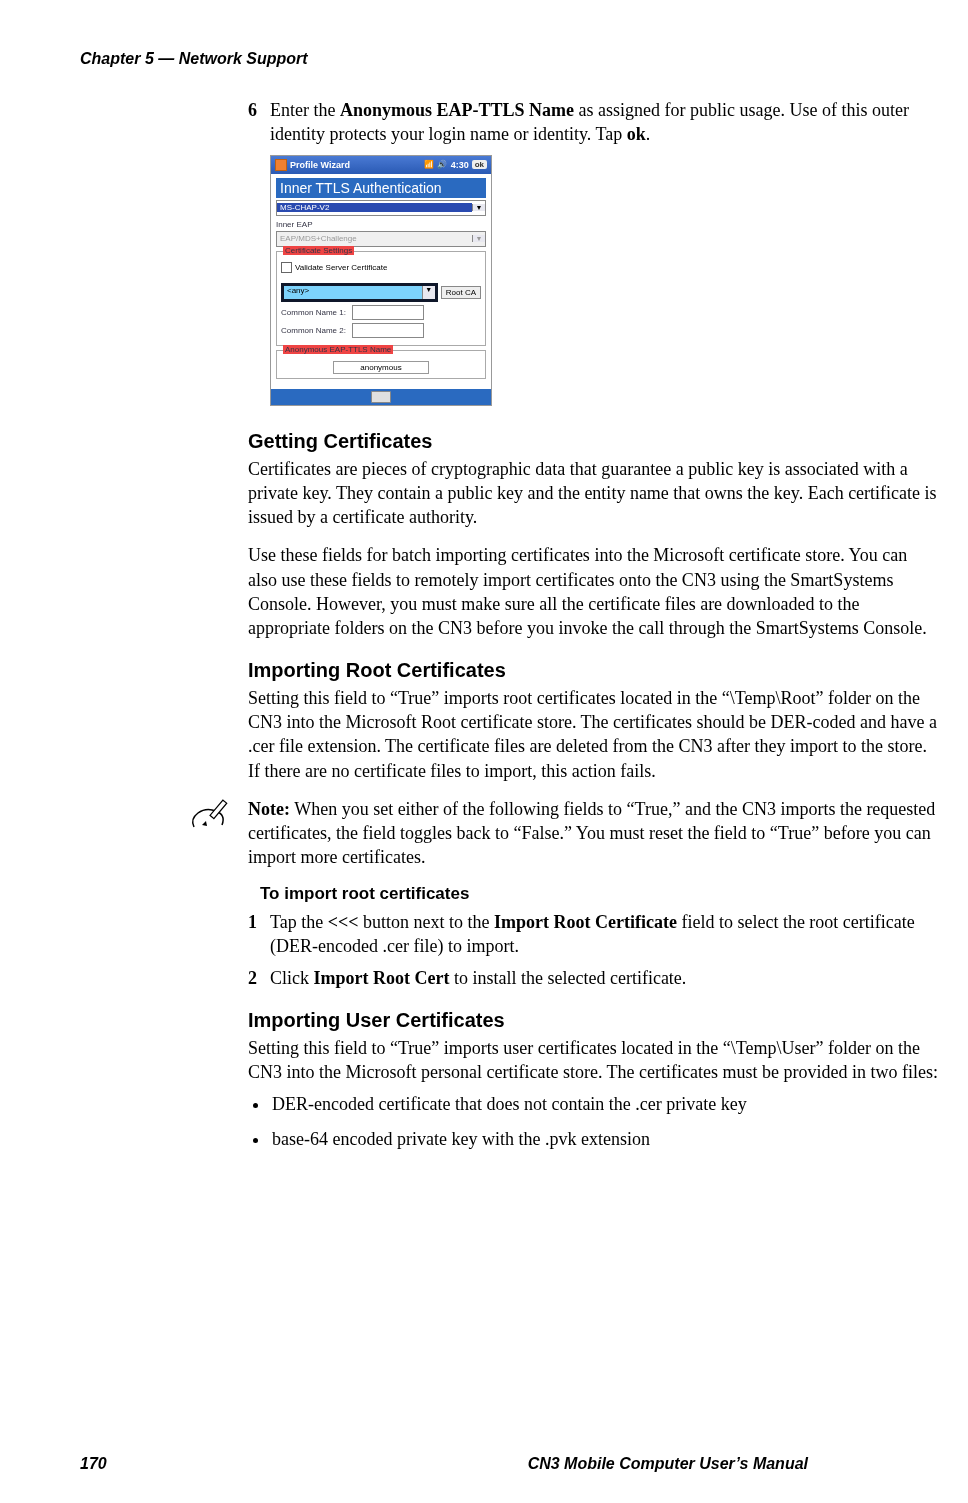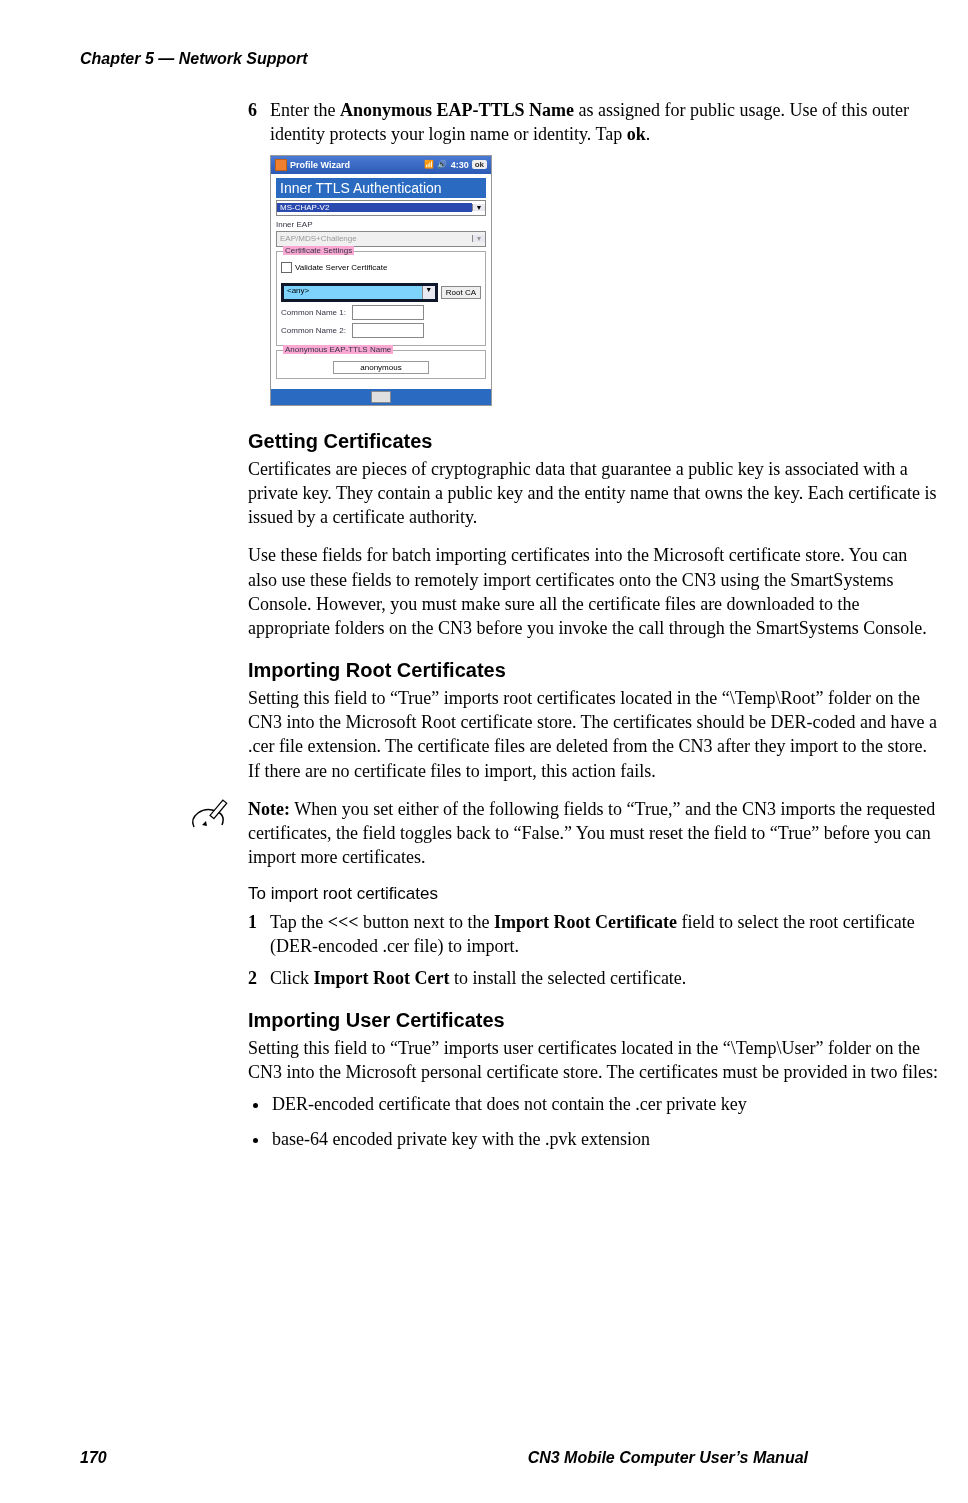--- a/index.html
+++ b/index.html
@@ -71,39 +71,40 @@
     flex-shrink: 0;
     margin-left: -60px;
     margin-right: 10px;
   }
   .note-text {
     font-size: 18px;
     line-height: 1.35;
   }
   .h3 {
     font-family: "Myriad Pro", Arial, sans-serif;
-    font-weight: normal;
+    font-weight: bold;
     font-size: 17px;
     margin-top: 10px;
     margin-bottom: 6px;
+    margin-left: 12px;
   }
   ul.bullets {
     list-style: disc;
     margin: 6px 0 0 22px;
     padding: 0;
   }
   ul.bullets li {
     font-size: 18px;
     line-height: 1.35;
     margin-bottom: 10px;
     padding-left: 2px;
   }
   .footer {
     position: absolute;
-    bottom: 36px;
+    bottom: 30px;
     left: 80px;
     right: 80px;
     display: flex;
     justify-content: space-between;
     font-family: "Myriad Pro", Arial, sans-serif;
     font-style: italic;
     font-weight: bold;
     font-size: 16px;
   }
 
@@ -134,21 +135,21 @@
   .wiz-body { background:#fff; padding:4px 5px 4px 5px; }
   .bluebar { background:#2a6ac0; color:#fff; font-size:14px; padding:2px 4px; margin-bottom:2px;}
   .sel { display:flex; align-items:center; border:1px solid #888; height:14px; background:#fff; margin-bottom:4px;}
   .sel-val { flex:1; padding:0 3px; font-size:8px;}
   .selhi .sel-val { background:#2a4ab0; color:#fff;}
   .sel-arrow { width:12px; text-align:center; border-left:1px solid #888; background:#e8e8f0; font-size:7px;}
   .sel.disabled { background:#f0f0f0; color:#999;}
   .sel.disabled .sel-val{color:#999;}
   .lbl { font-size:8px; color:#334; margin-bottom:2px;}
   .fieldset { border:1px solid #aaa; margin:4px 0 4px 0; padding:10px 4px 4px 4px; position:relative;}
-  .legend { position:absolute; top:-6px; left:6px; background:#f9a8d4; font-size:8px; padding:0 2px; color:#334;}
+  .legend { position:absolute; top:-6px; left:6px; background:#ef4444; font-size:8px; padding:0 2px; color:#334;}
   .chk { display:flex; align-items:center; gap:3px; font-size:8px; margin-bottom:10px;}
   .box { width:9px; height:9px; border:1px solid #666; background:#fff; display:inline-block;}
   .row { display:flex; align-items:center; gap:3px; margin-bottom:3px;}
   .dd { flex:1; border:3px solid #0f172a; height:13px; display:flex; background:#7dd3fc;}
   .dd span{flex:1; padding:0 3px; font-size:8px;}
   .btn-small { border:1px solid #888; background:#eee; font-size:8px; padding:1px 4px;}
   .inp { border:1px solid #888; height:13px; width:70px; background:#fff;}
   .row-lbl { font-size:8px; width:68px; color:#334;}
   .fill-row { display:flex; justify-content:center;text-align:center;}
   .kbdbar { background:#2a6ac0; height:16px; margin-top:2px; display:flex; align-items:center; justify-content:center;}

